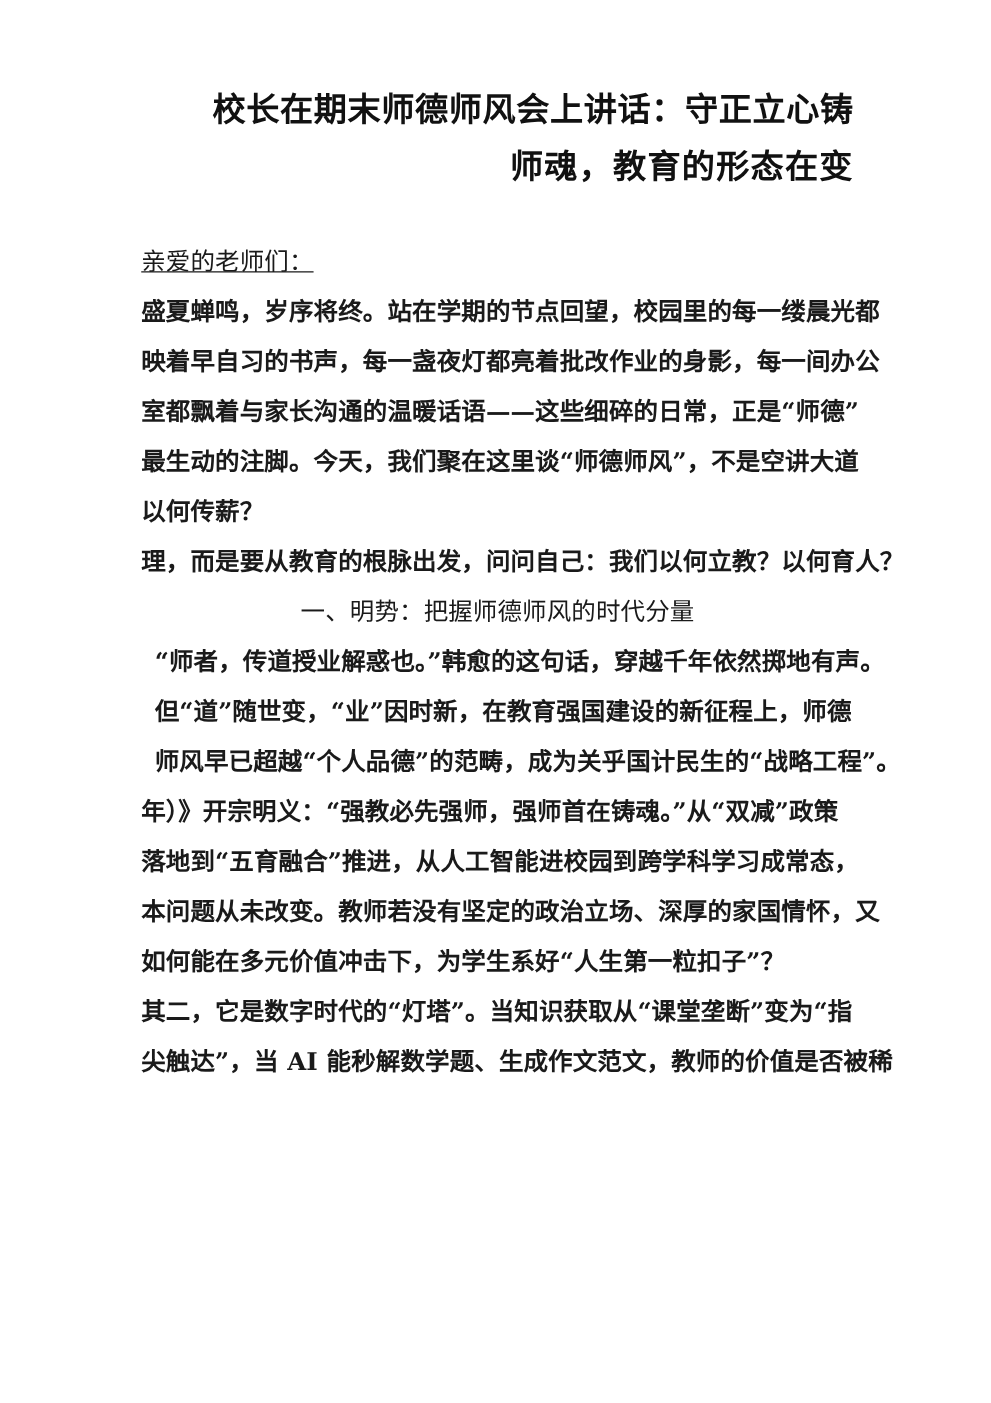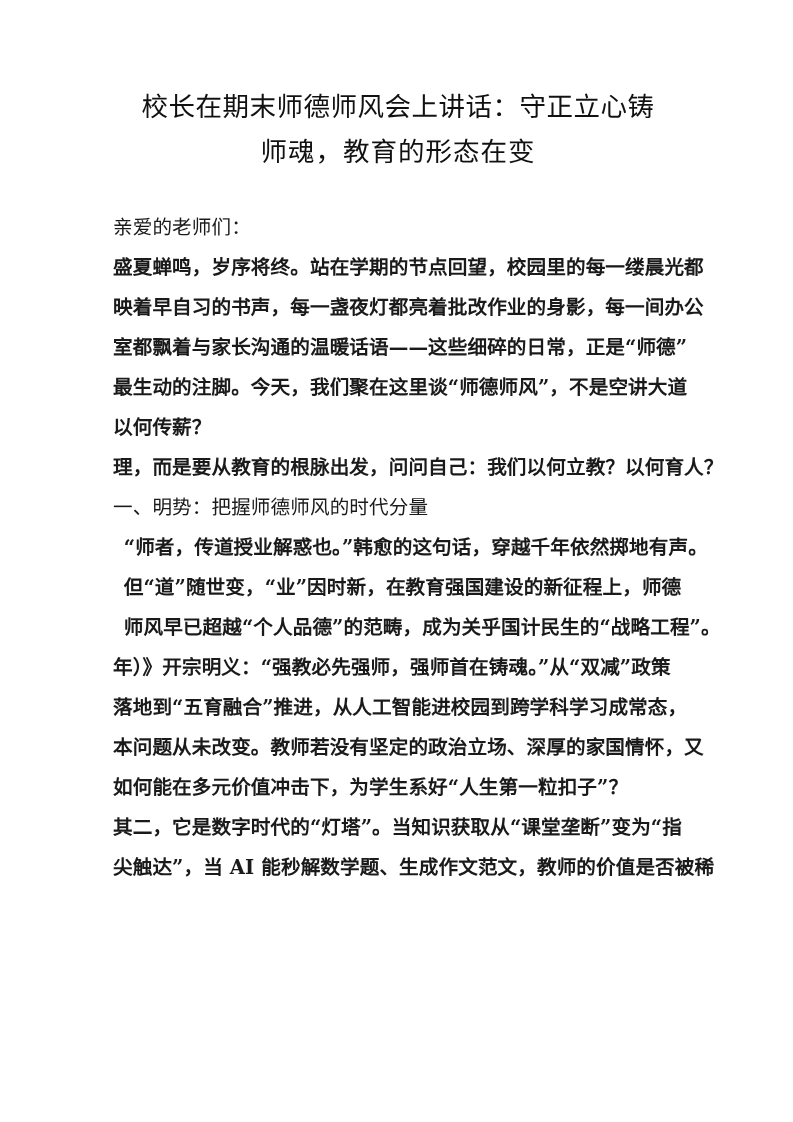--- a/index.html
+++ b/index.html
@@ -22,55 +22,56 @@
     box-sizing: border-box;
   }
   .doc-body {
     position: absolute;
     left: 113px;
     top: 0;
     width: 570px;
   }
   .doc-title {
     font-family: "DejaVu Sans", "Liberation Sans", sans-serif;
-    font-weight: 400;
+    font-weight: 700;
     font-size: 26.5px;
     line-height: 45px;
-    text-align: center;
+    text-align: right;
     letter-spacing: 0.5px;
     color: #111111;
     margin: 0;
-    padding-top: 84px;
+    padding-top: 66px;
     width: 570px;
   }
   .title-line {
     display: block;
     white-space: nowrap;
   }
   .title-line-2 {
     letter-spacing: 1px;
   }
   .para {
     font-size: 19.6px;
     line-height: 40px;
     margin: 0;
     text-align: justify;
     text-justify: inter-ideograph;
     color: #1a1a1a;
     letter-spacing: 0.1px;
   }
   .para-salutation {
     margin-top: 34px;
+    text-decoration: underline;
   }
   .para-lead {
     margin-top: 0;
   }
   .para-heading {
     margin-top: 0;
-    text-align: left;
+    text-align: center;
   }
   .para-indent-narrow {
     text-indent: 0.55em;
   }
   .para-body {
     margin-top: 0;
   }
   .nowrap-line {
     display: block;
     white-space: nowrap;

